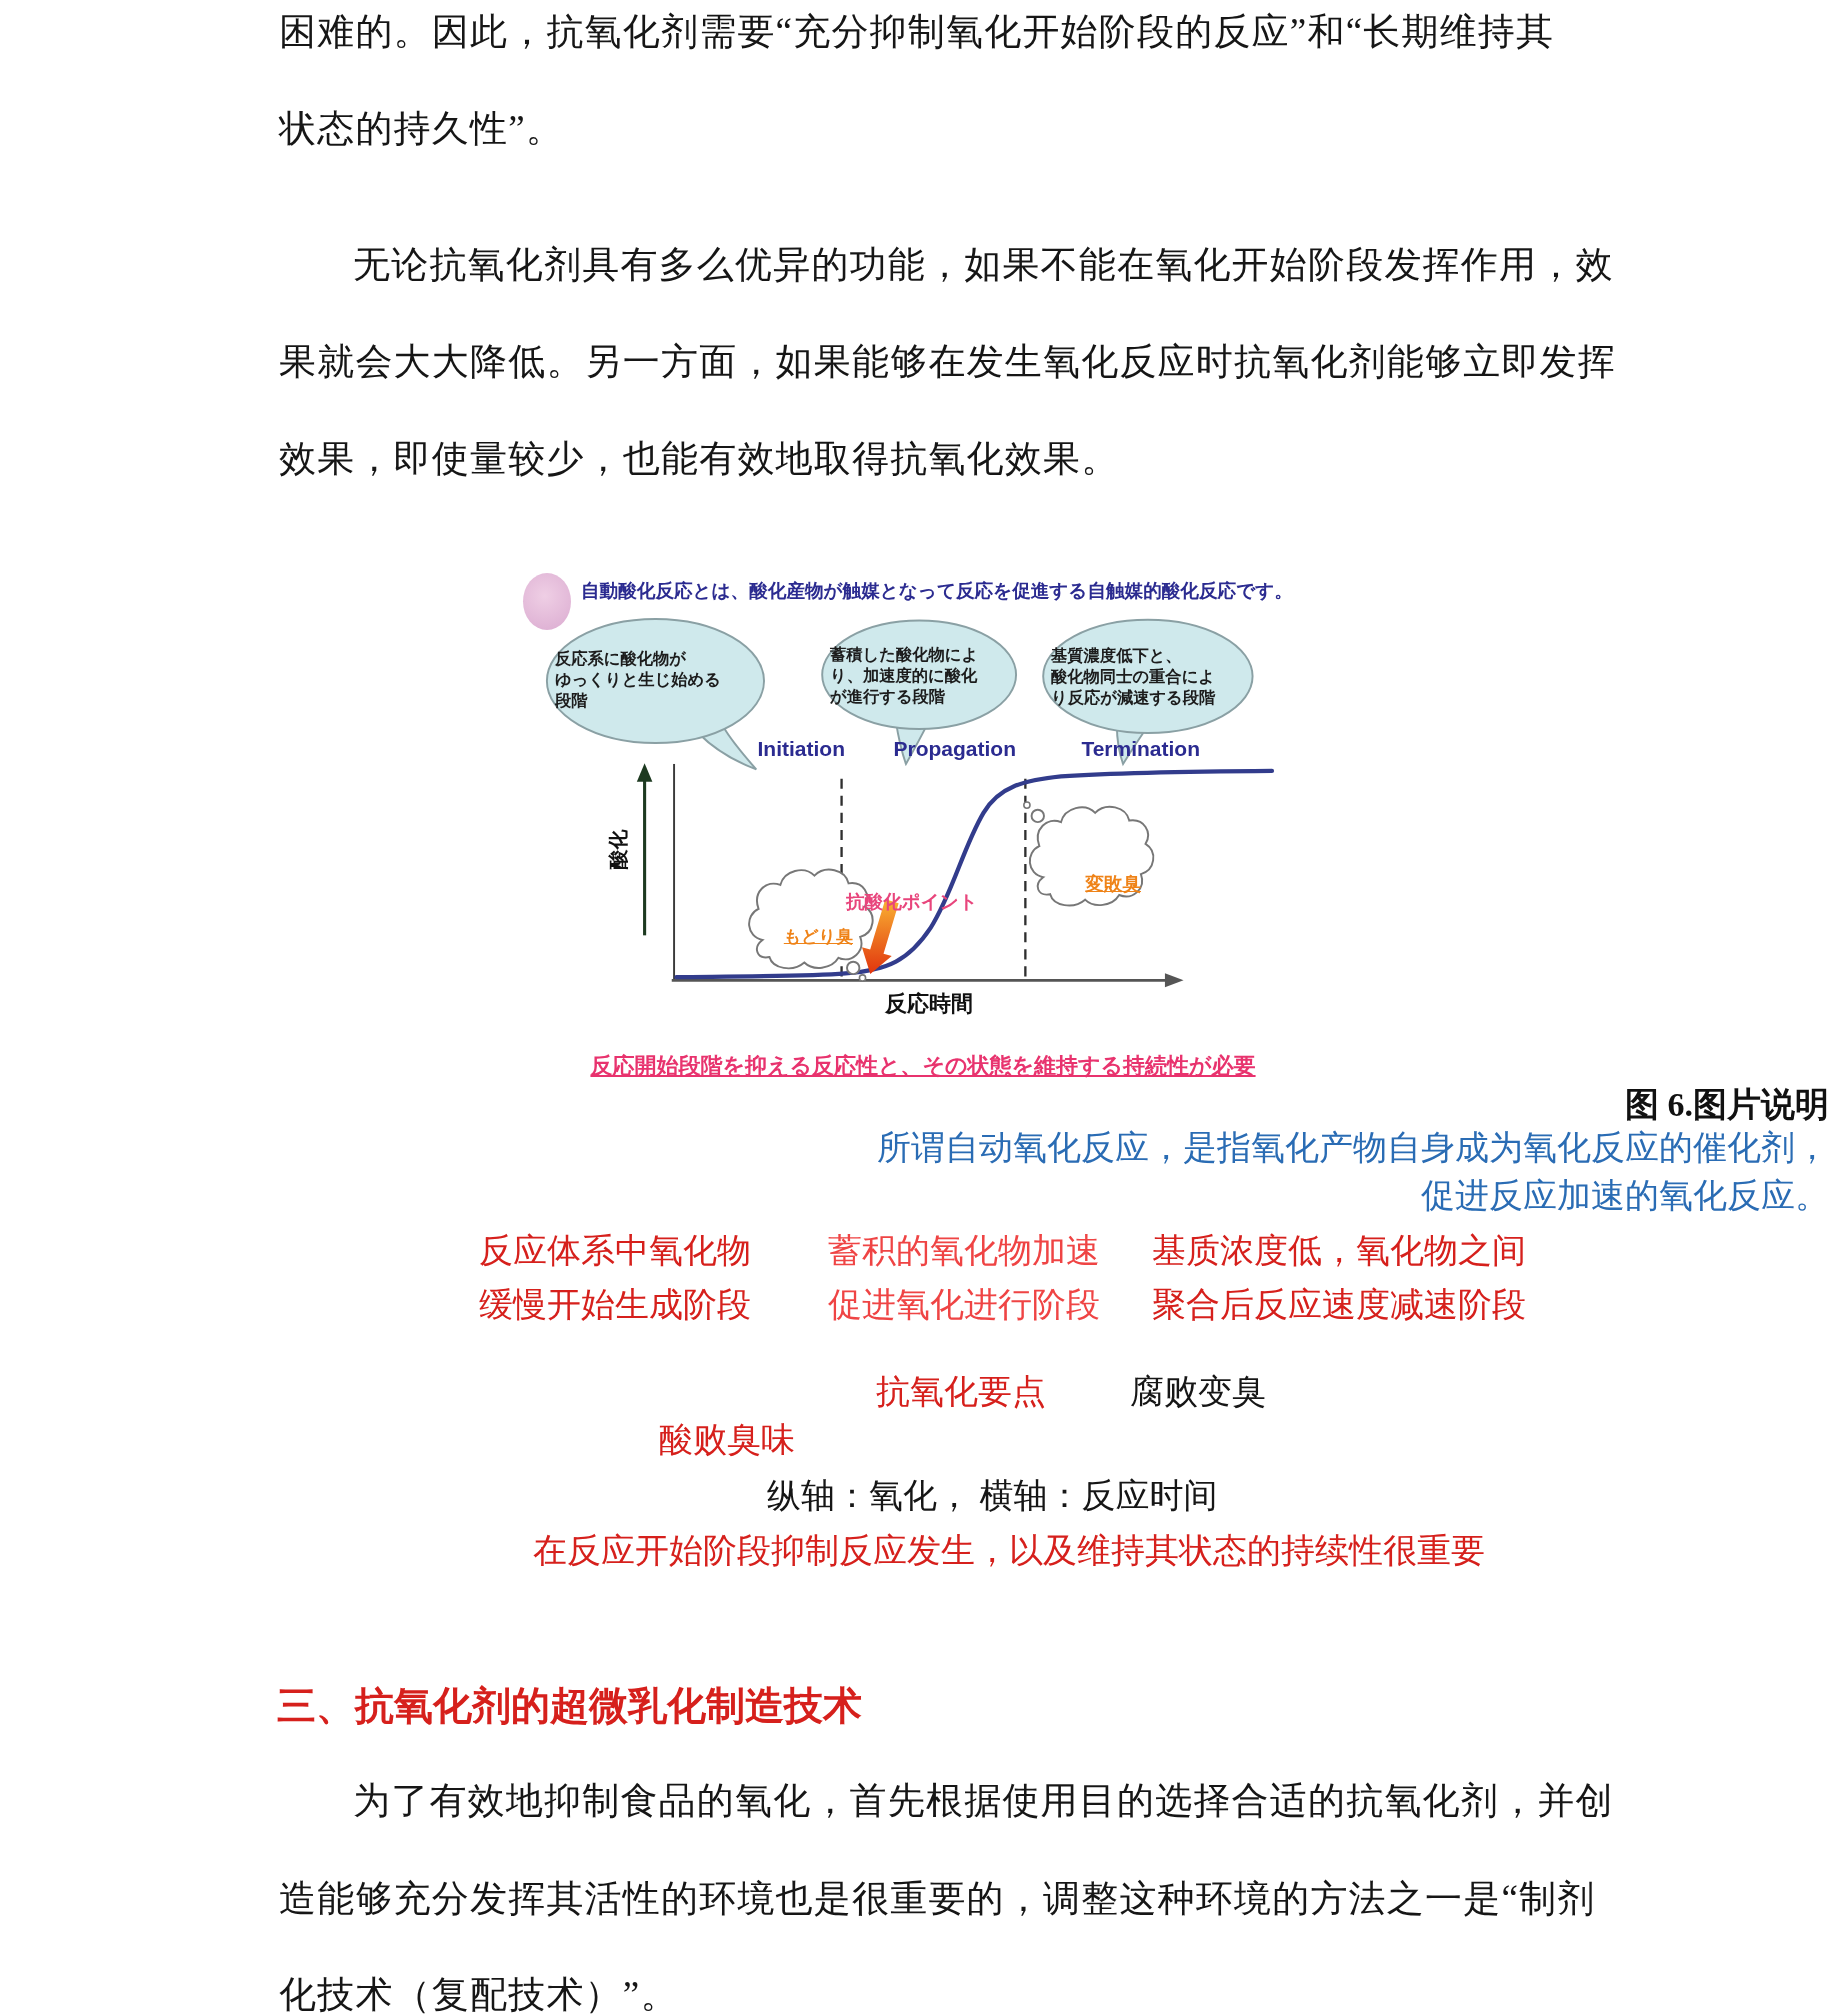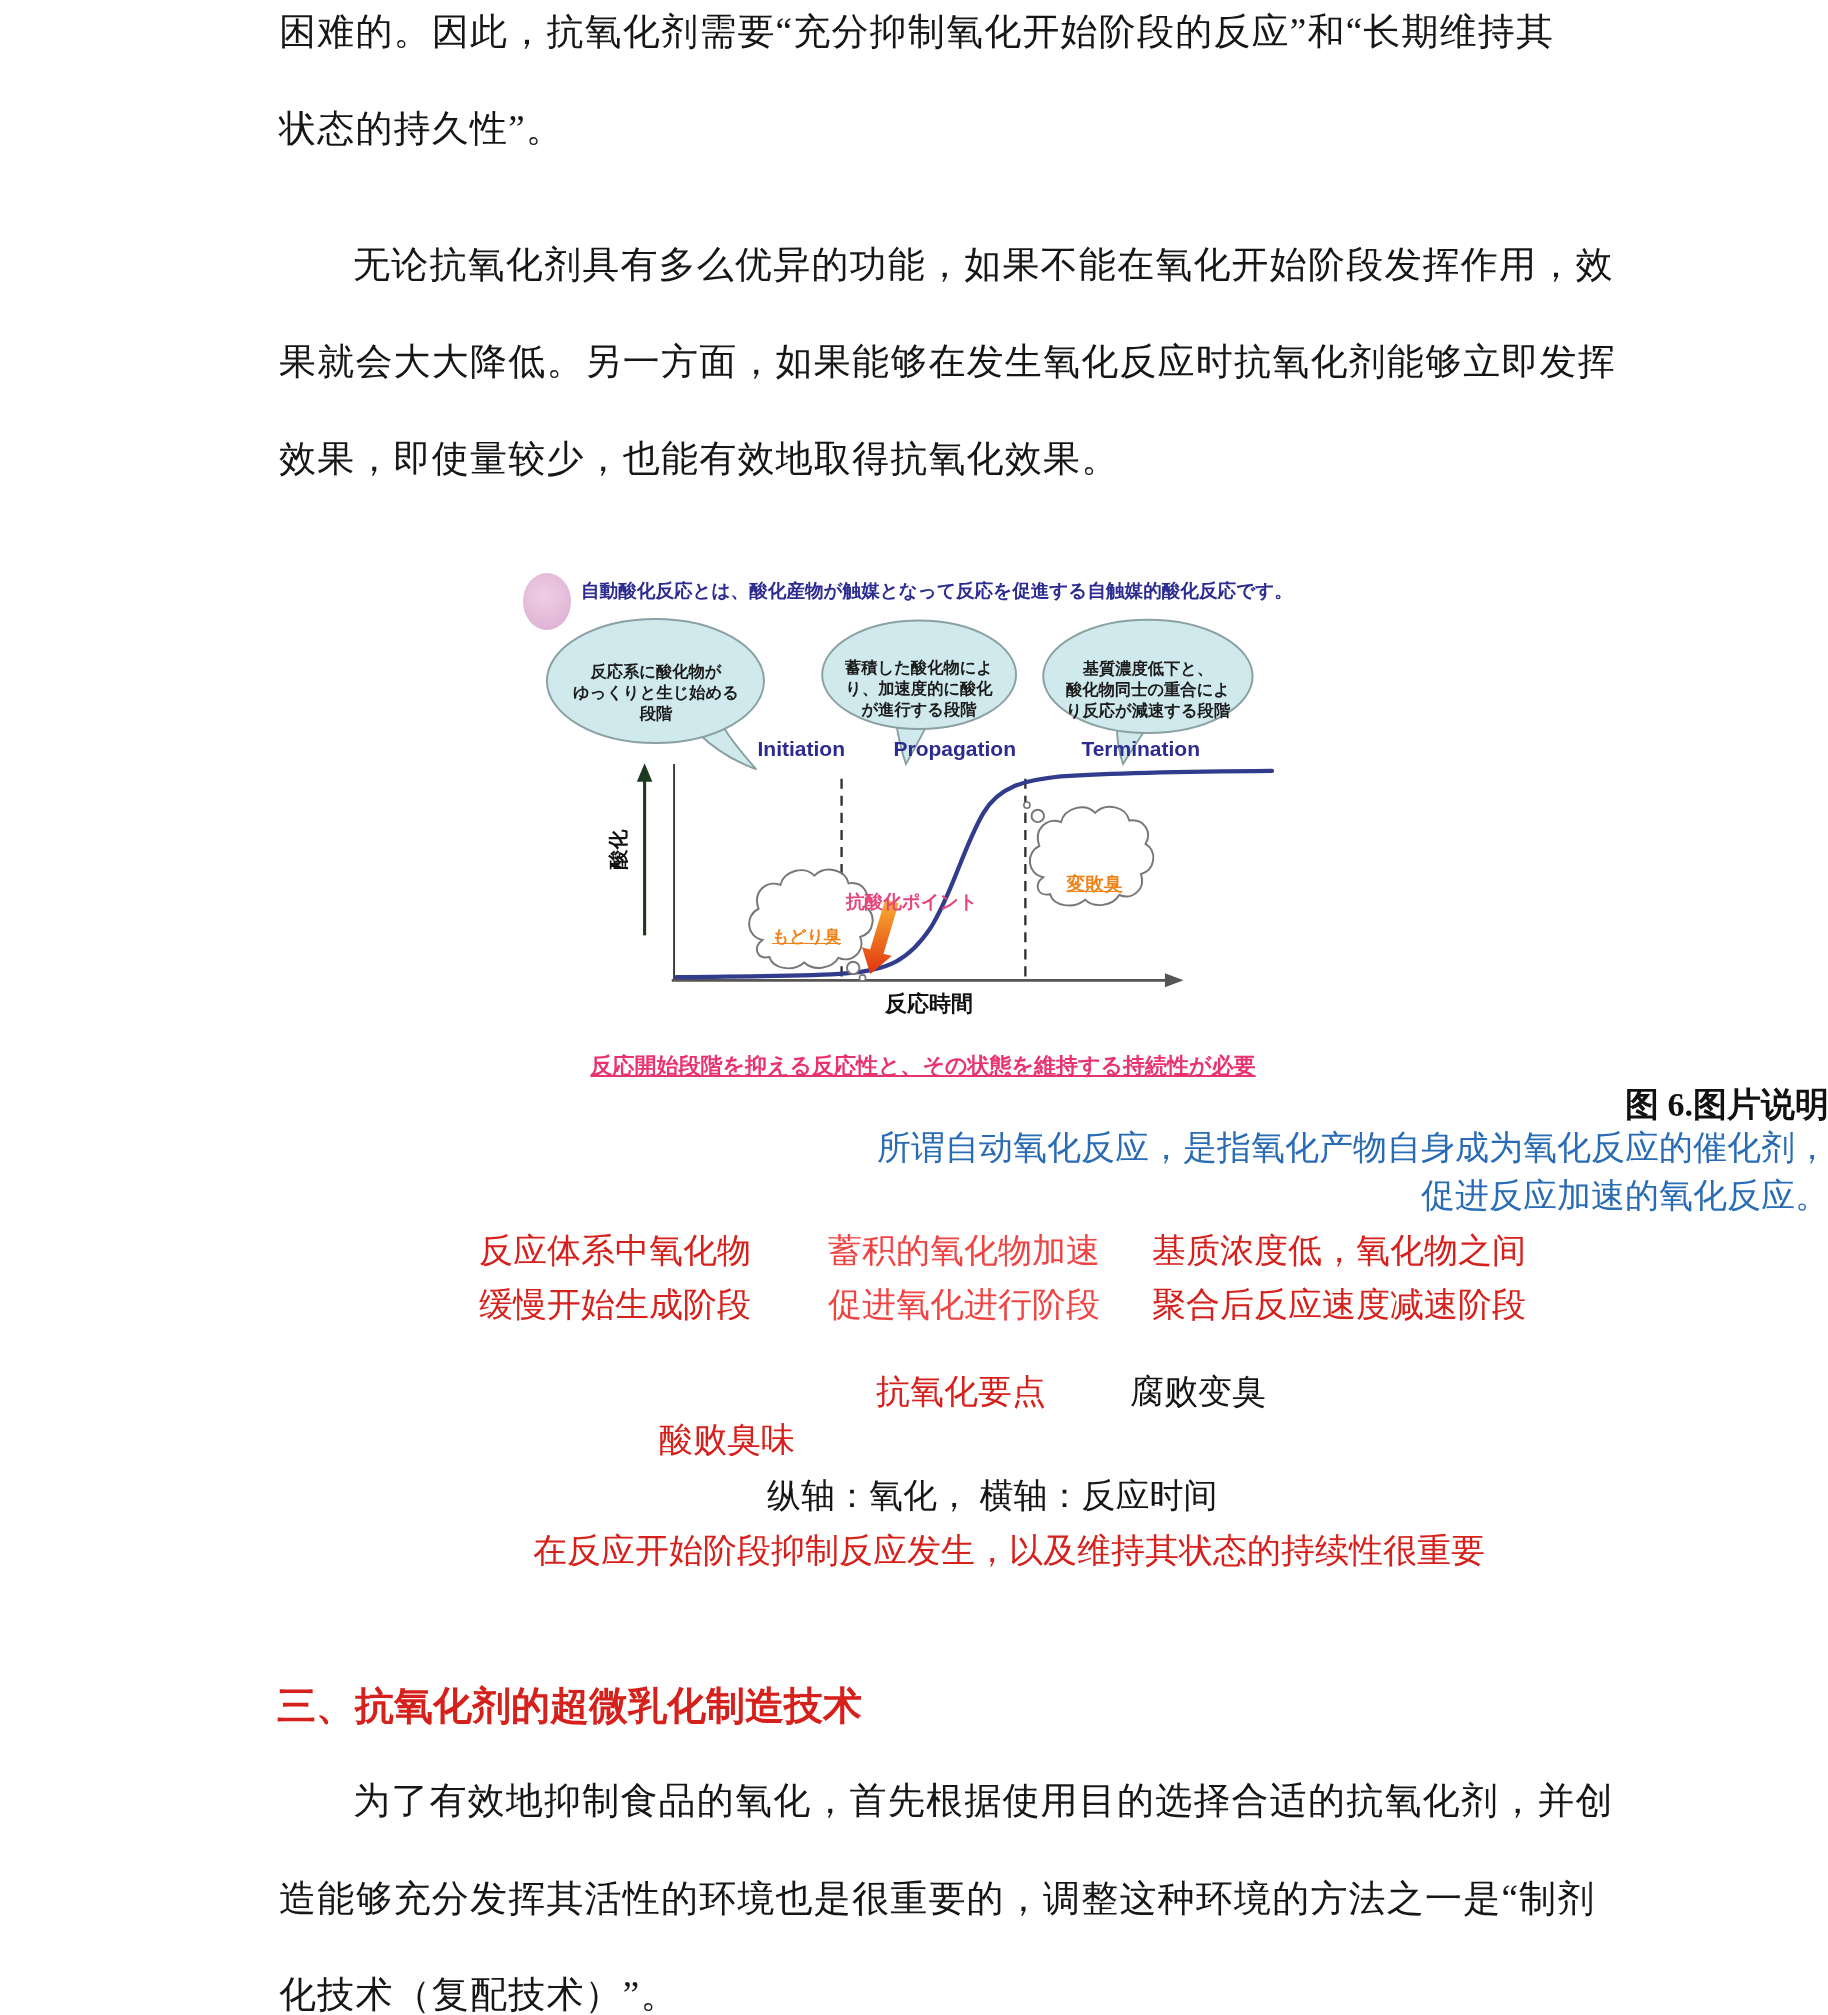--- a/index.html
+++ b/index.html
@@ -10,29 +10,29 @@
   .indent{text-indent:74px;}
   
   .fig{position:absolute;left:512px;top:570px;width:822px;height:512px;
        font-family:"Liberation Sans", sans-serif;}
   .fig-svg{position:absolute;left:0;top:0;width:822px;height:512px;}
   .pink-dot{position:absolute;left:11px;top:3.1px;width:48px;height:57px;border-radius:50%;
             background:radial-gradient(circle at 45% 40%, #ecc6e0, #d49cc8);opacity:.85;}
   .fig-header{position:absolute;left:59px;top:7.8px;font-size:18.6px;font-weight:bold;
               color:#2b2b90;white-space:nowrap;margin-left:10px;}
   .bubble-text{position:absolute;font-size:16.3px;line-height:21px;font-weight:bold;
-               color:#1c1c1c;text-align:center;margin-top:13px;}
+               color:#1c1c1c;text-align:left;}
   .phase{position:absolute;top:167px;font-size:21px;font-weight:bold;color:#2b2b90;text-align:right;}
   .yaxis-label{position:absolute;left:79px;top:267px;width:54px;height:25px;line-height:25px;
                text-align:center;font-size:20px;font-weight:bold;color:#111;transform:rotate(-90deg);}
   .xaxis-label{position:absolute;left:324px;top:419px;width:186px;text-align:center;
                font-size:22px;font-weight:bold;color:#111;}
   .antiox-point{position:absolute;left:334px;top:298px;font-size:18.6px;font-weight:bold;
                 color:#e8457c;white-space:nowrap;margin-top:21px;}
-  .odor{position:absolute;font-weight:bold;color:#ef8318;text-align:center;
+  .odor{position:absolute;font-weight:bold;color:#ef8318;text-align:right;
         text-decoration:underline;}
   .odor1{left:248px;top:355px;width:93px;font-size:17px;}
   .odor2{left:536px;top:301px;width:93px;font-size:18.6px;}
   .fig-note{position:absolute;left:0;top:481px;width:822px;text-align:center;font-size:22px;
             font-weight:bold;color:#e8336e;text-decoration:underline;white-space:nowrap;}
   
   .centerblock{position:absolute;left:155px;width:1674px;text-align:right;white-space:nowrap;}
   .caption{font-size:34px;font-weight:bold;color:#111;}
   .blue{font-size:34px;color:#2a6cb4;}
   .red{color:#d6201c;}

